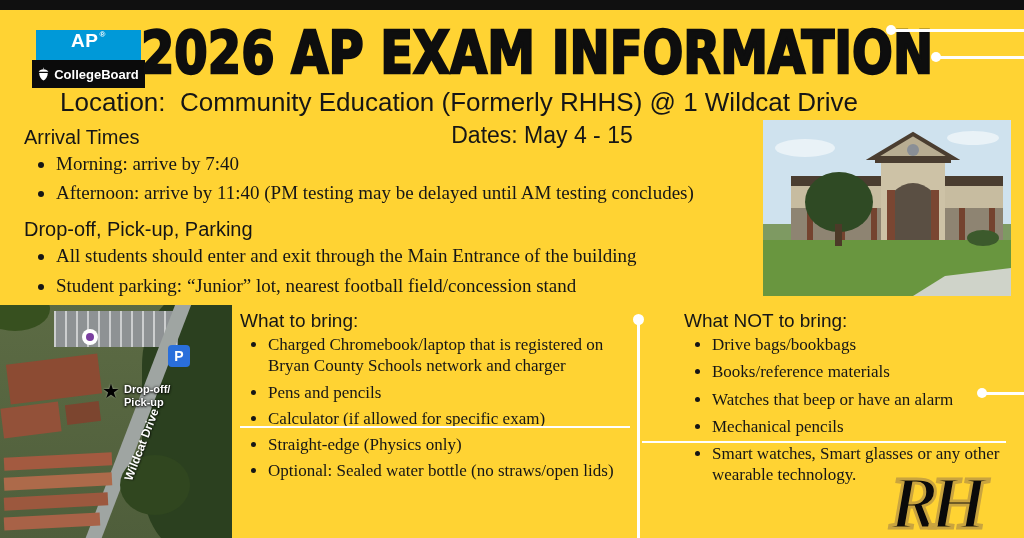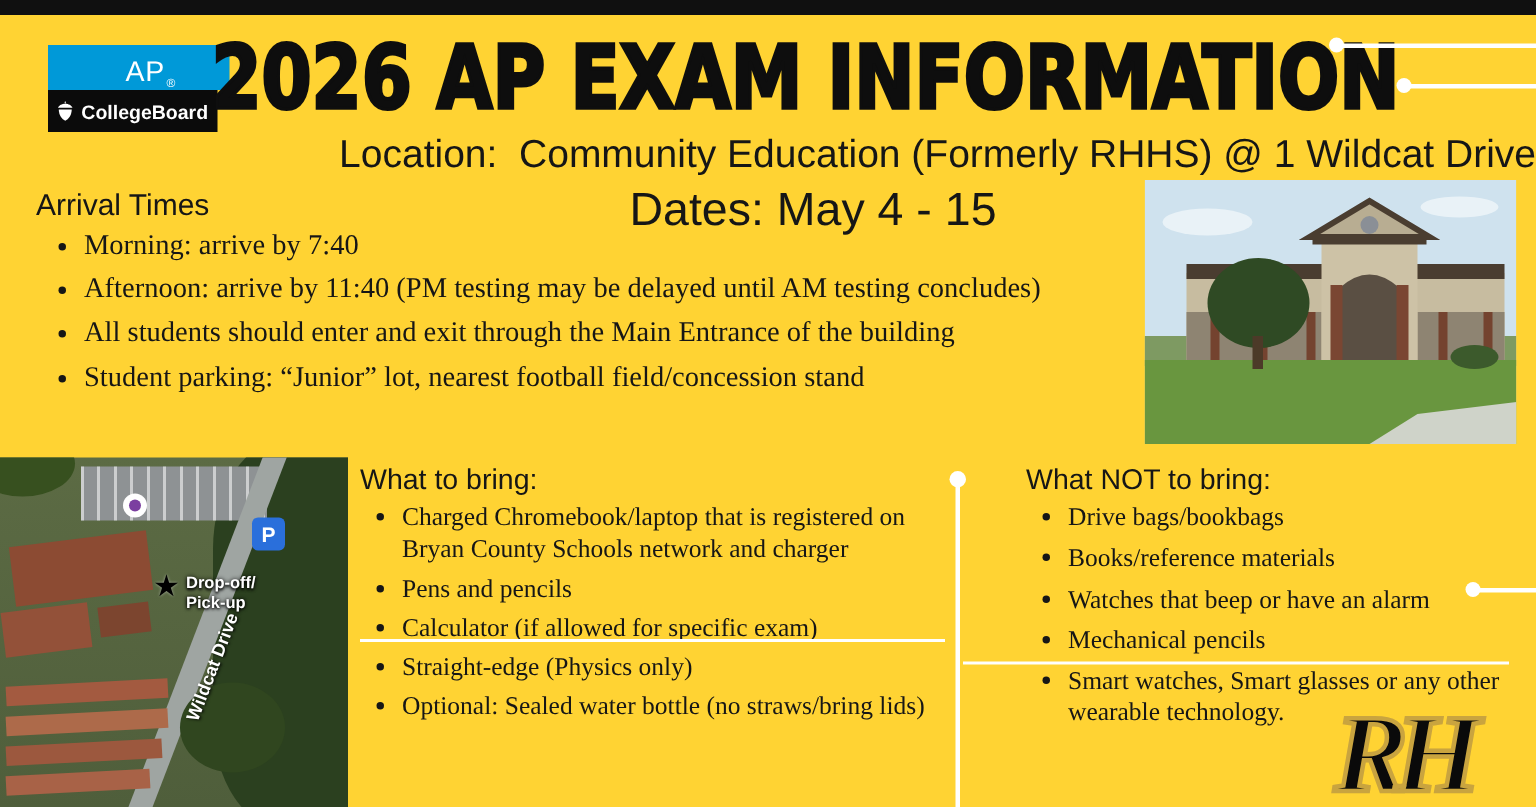--- a/index.html
+++ b/index.html
@@ -7,42 +7,42 @@
     position:relative; width:1024px; height:538px; overflow:hidden;
     background: var(--background, #FFD333);
     font-family:"Liberation Sans", sans-serif; color:#161616;
   }
   .topbar { position:absolute; left:0; top:0; width:100%; height:10px; background:#101010; }
 
   
   .ap-logo { position:absolute; left:32px; top:30px; width:113px; }
   .ap-box {
     width:105px; margin:0 auto; height:30px; background:var(--ap-blue,#0099D8);
-    display:flex; align-items:flex-end; justify-content:center;
-    color:#fff; font-weight:normal; font-size:19px; letter-spacing:0.5px;padding-left:16px;
+    display:flex; align-items:flex-start; justify-content:center;
+    color:#fff; font-weight:bold; font-size:19px; letter-spacing:0.5px;
   }
   .ap-box sup { font-size:8px; margin-left:1px; }
   .cb-box {
     width:113px; height:28px; background:#0b0b0b; display:flex; align-items:center;
     justify-content:center; gap:5px; color:#fff; font-size:13px; font-weight:bold;
   }
 
   
   .title {
     position:absolute; left:125px; right:75px; top:18px; text-align:center;
     font-family:"DejaVu Sans", sans-serif; font-weight:bold; font-size:48px;
     color:#0e0e0e; -webkit-text-stroke:2px #0e0e0e; letter-spacing:0px;
     transform:scaleY(1.22); transform-origin:top center; white-space:nowrap;
   }
   .location {
-    position:absolute; left:60px; right:0; top:87px; text-align:right;
+    position:absolute; left:60px; right:0; top:87px; text-align:left;
     font-size:26px; white-space:pre-wrap;
   }
   .dates {
-    position:absolute; left:60px; right:0; top:122px; text-align:center; font-size:31px;
+    position:absolute; left:60px; right:0; top:122px; text-align:center; font-size:23px;
   }
 
   
   .left-block { position:absolute; left:24px; top:126px; width:728px; }
   .sec-head { font-size:20px; margin:0 0 2px 0; }
   .mt { margin-top:12px; }
   ul.blist { list-style:disc; margin:2px 0 0 0; padding-left:32px; font-size:19px; line-height:1.38;font-family:Liberation Serif, serif; }
   ul.blist li { margin:0 0 3px 0; }
 
   
@@ -137,20 +137,21 @@
   <div class="title">2026 AP EXAM INFORMATION</div>
   <div class="location">Location:  Community Education (Formerly RHHS) @ 1 Wildcat Drive</div>
   <div class="dates">Dates: May 4 - 15</div>
 
   <div class="left-block">
     <div class="sec-head">Arrival Times</div>
     <ul class="blist">
         <li>Morning: arrive by 7:40</li>
         <li>Afternoon: arrive by 11:40 (PM testing may be delayed until AM testing concludes)</li>
       </ul>
+    <div class="sec-head mt">Drop-off, Pick-up, Parking</div>
     <ul class="blist">
         <li>All students should enter and exit through the Main Entrance of the building</li>
         <li>Student parking: “Junior” lot, nearest football field/concession stand</li>
       </ul>
   </div>
 
   <div class="photo">
     <svg width="248" height="176" viewBox="0 0 248 176">
       <rect width="248" height="176" fill="#cfe2ee"></rect>
       <ellipse cx="42" cy="28" rx="30" ry="9" fill="#e9f2f7"></ellipse>
@@ -204,21 +205,21 @@
     <div class="m-street">Wildcat Drive</div>
   </div>
 
   <div class="col col-bring">
     <div class="sec-head">What to bring:</div>
     <ul class="blist">
         <li>Charged Chromebook/laptop that is registered on Bryan County Schools network and charger</li>
         <li>Pens and pencils</li>
         <li>Calculator (if allowed for specific exam)</li>
         <li>Straight-edge (Physics only)</li>
-        <li>Optional: Sealed water bottle (no straws/bring lids)</li>
+        <li>Optional: Sealed water bottle (no straws/open lids)</li>
       </ul>
   </div>
 
   <div class="col col-notbring">
     <div class="sec-head">What NOT to bring:</div>
     <ul class="blist">
         <li>Drive bags/bookbags</li>
         <li>Books/reference materials</li>
         <li>Watches that beep or have an alarm</li>
         <li>Mechanical pencils</li>

